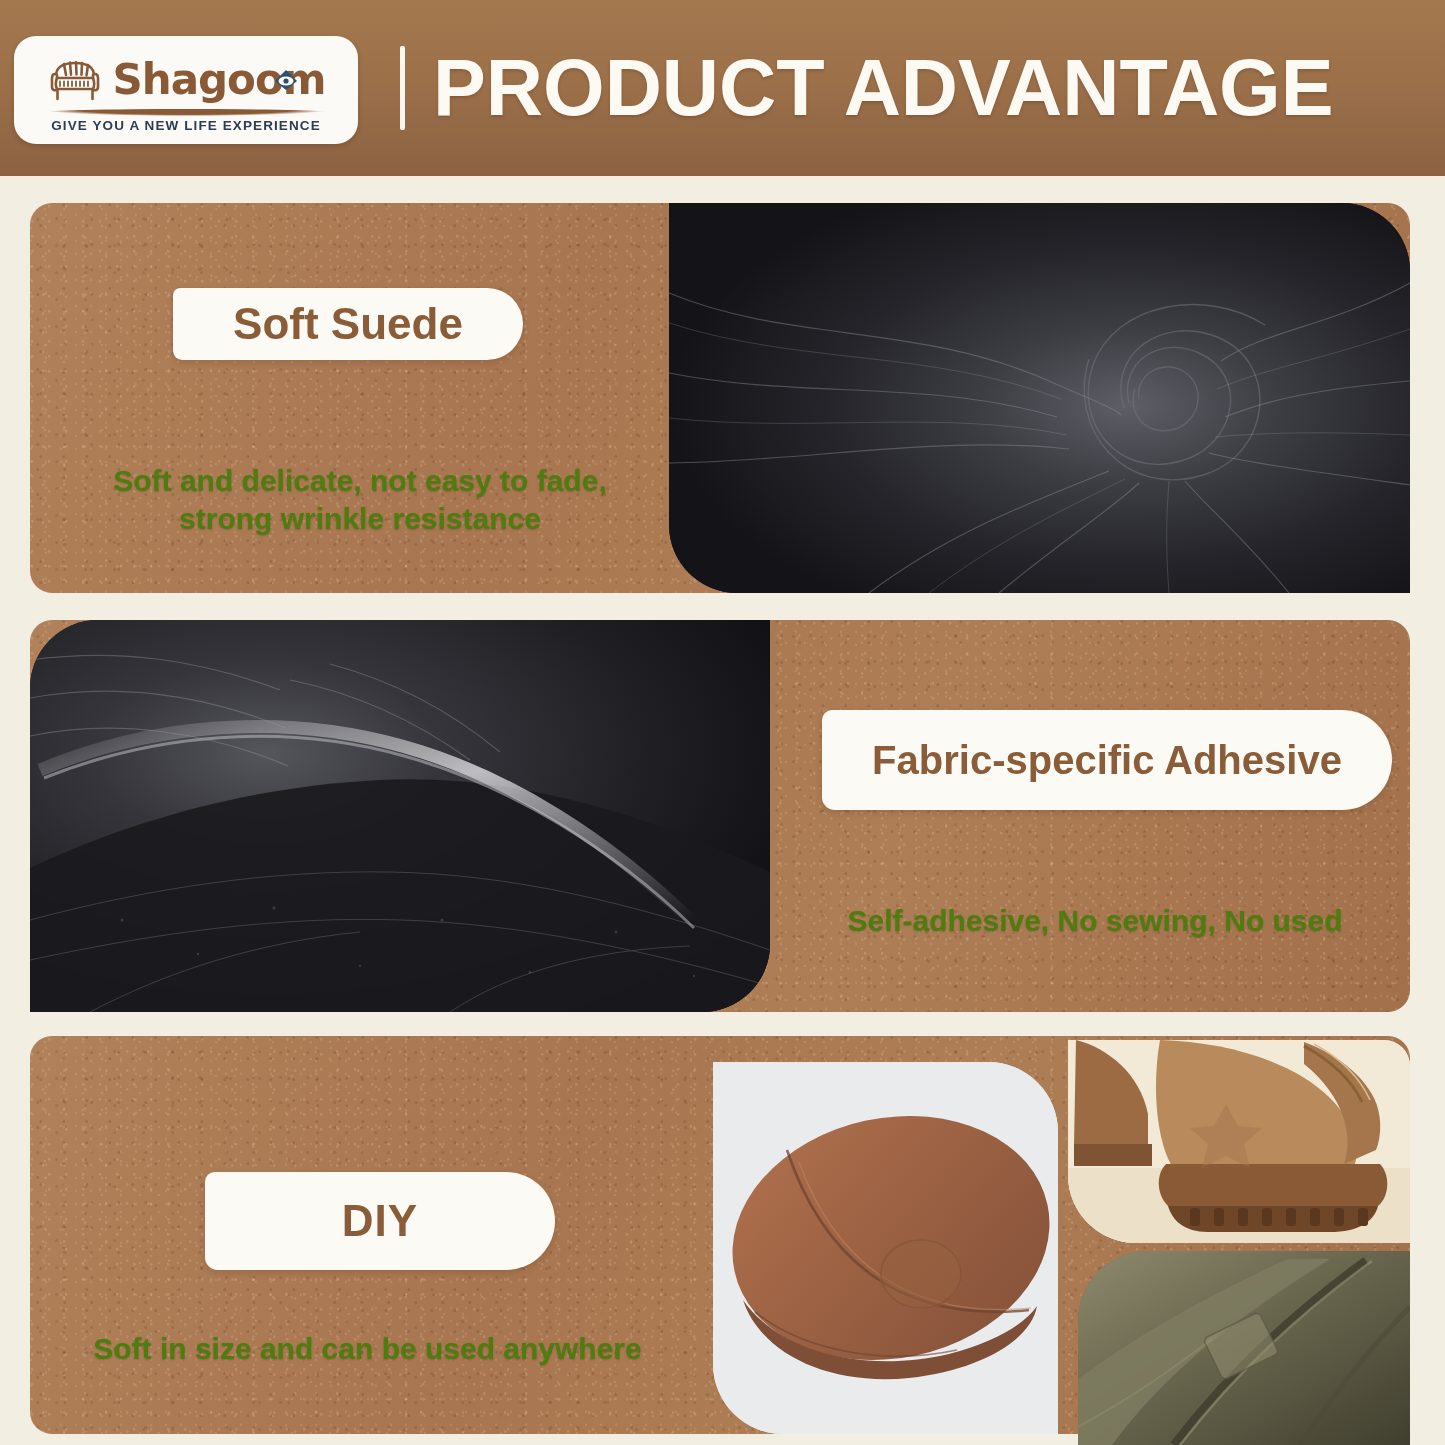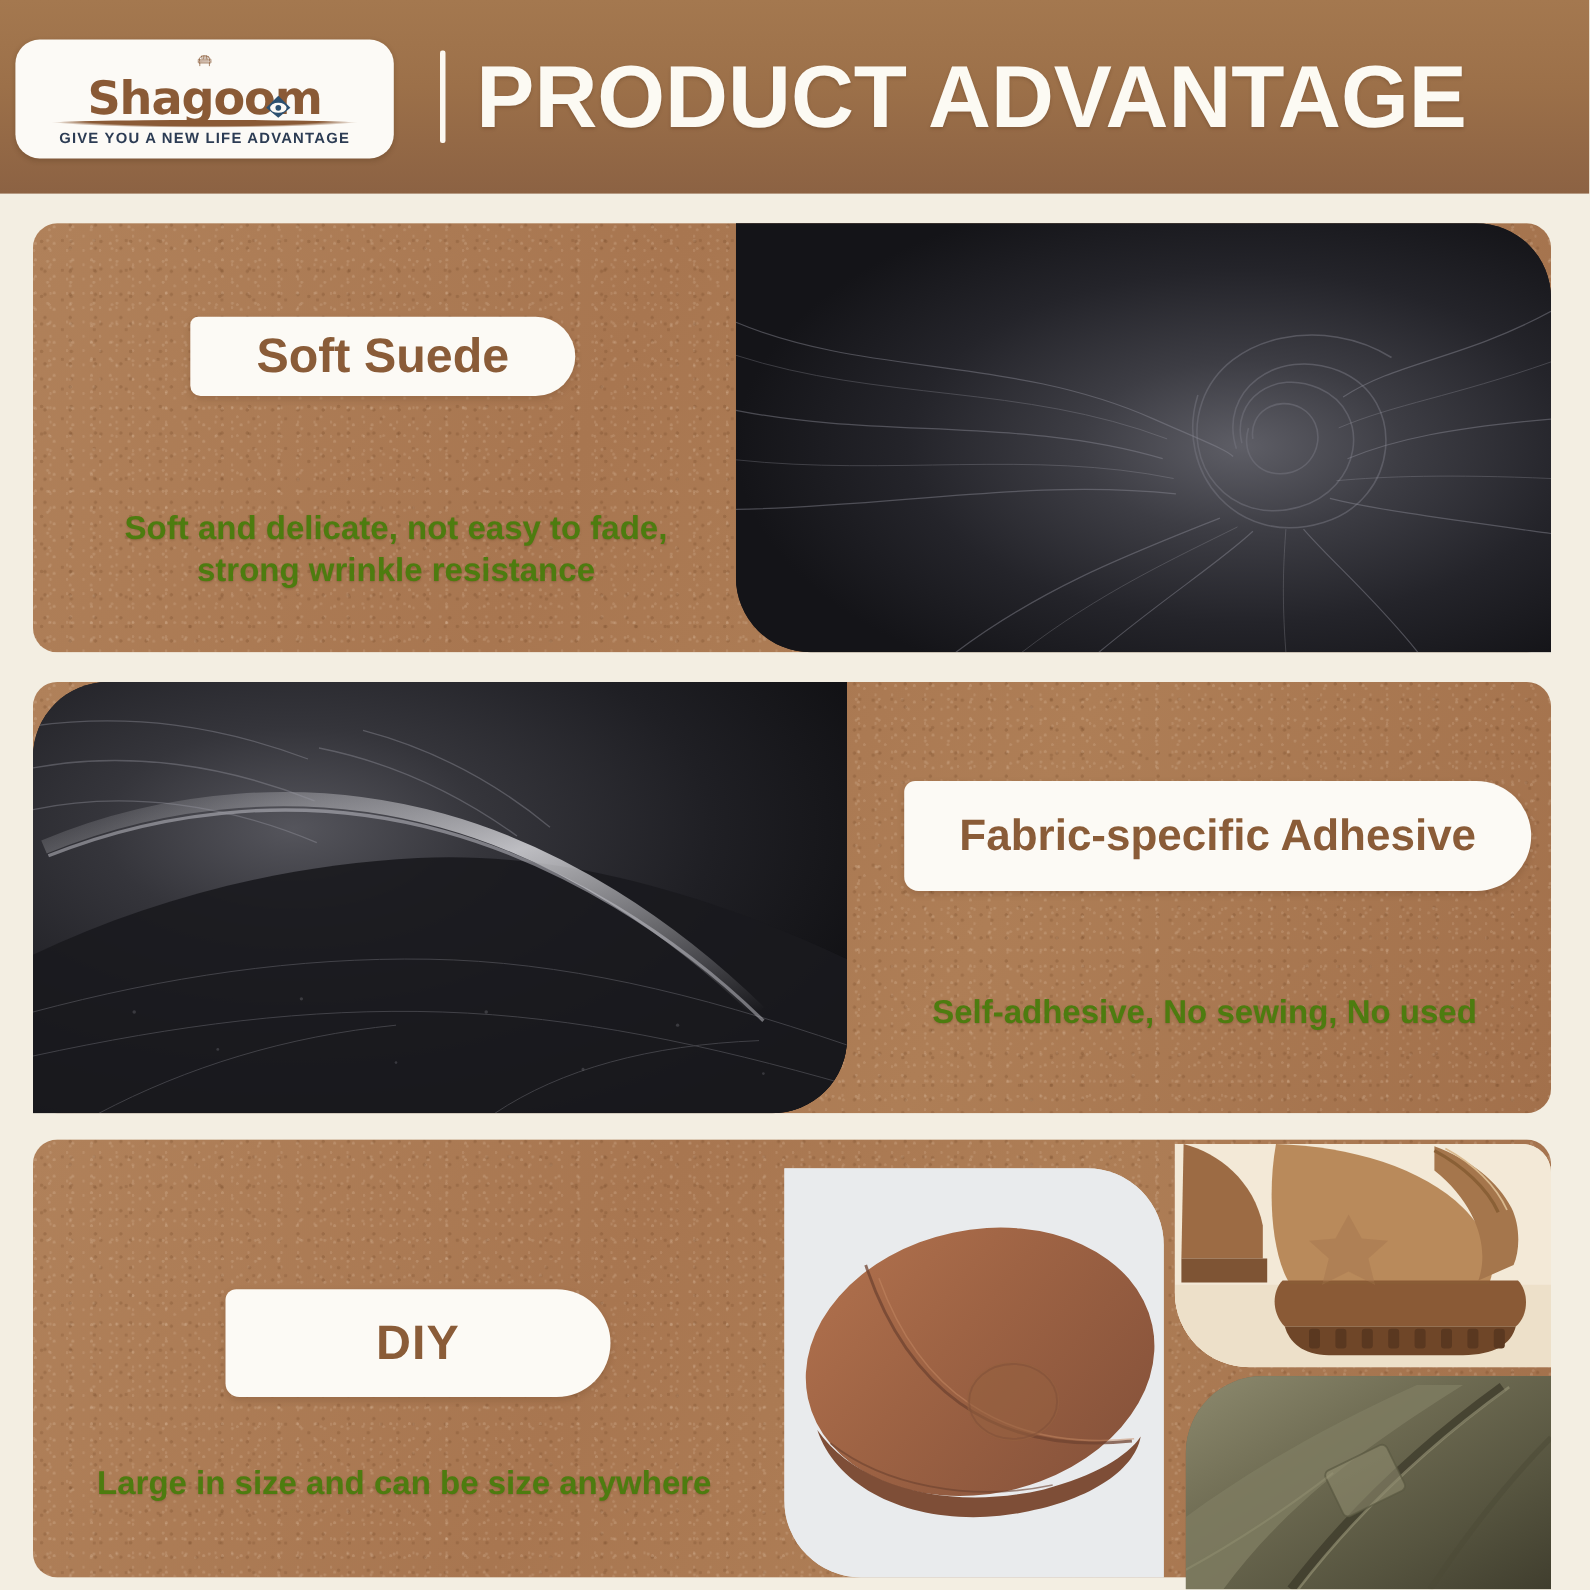--- a/index.html
+++ b/index.html
@@ -16,21 +16,21 @@
   .header{
     position:absolute;left:0;top:0;width:1445px;height:176px;
     background:linear-gradient(180deg,#A4784F 0%,#9C7049 45%,#8C6243 100%);
   }
   .logo-card{
     position:absolute;left:14px;top:36px;width:344px;height:108px;
     background:#FCFAF6;border-radius:22px;
     box-shadow:0 2px 5px rgba(60,35,15,.22);
     display:flex;flex-direction:column;align-items:center;justify-content:center;
   }
-  .logo-row{display:flex;align-items:center;gap:8px;height:62px;margin-top:2px;flex-direction:column;}
+  .logo-row{display:flex;align-items:center;gap:8px;height:62px;margin-top:2px;}
   .sofa-icon{width:58px;height:48px;display:block;}
   .logo-word{
     position:relative;height:56px;display:flex;align-items:center;
   }
   .logo-word .txt{
     font-family:"DejaVu Sans", sans-serif;
     font-size:42px;font-weight:bold;color:#8A5A36;letter-spacing:-1px;
     line-height:1;
   }
   .logo-eye{
@@ -185,21 +185,21 @@
         <div class="logo-word">
           <span class="txt">Shagoom</span>
           <svg class="logo-eye" viewBox="0 0 26 24">
             <path d="M13 2 L24 13 L13 22 L2 13 Z" fill="#2C5070"></path>
             <ellipse cx="13" cy="13" rx="7.5" ry="4.6" fill="#FCFAF6"></ellipse>
             <circle cx="13" cy="13" r="2.6" fill="#2C5070"></circle>
           </svg>
         </div>
       </div>
       <div class="logo-underline"></div>
-      <div class="logo-tag">GIVE YOU A NEW LIFE ADVANTAGE</div>
+      <div class="logo-tag">GIVE YOU A NEW LIFE EXPERIENCE</div>
     </div>
 
     <div class="divider-bar"></div>
     <div class="header-title">PRODUCT ADVANTAGE</div>
   </div>
 
   <div class="sec1-panel suede"></div>
 
   <div class="sec1-img">
     <svg class="swirl" viewBox="0 0 741 390" preserveAspectRatio="none">
@@ -362,15 +362,15 @@
       <rect x="132" y="72" width="62" height="46" rx="5" fill="#8E8B6E" opacity=".6" transform="rotate(-26 163 95)"></rect>
       <rect x="132" y="72" width="62" height="46" rx="5" fill="none" stroke="#5A5842" stroke-width="1.6" opacity=".7" transform="rotate(-26 163 95)"></rect>
       <path d="M222 194 C258 140 296 92 332 56" stroke="#4C4A37" stroke-width="5" fill="none" opacity=".55"></path>
       <path d="M0 176 C48 150 92 120 134 88" stroke="#9E9A7C" stroke-width="2" fill="none" opacity=".35"></path>
     </svg>
   </div>
 
   <div class="badge badge3">
     <span class="badge-text">DIY</span>
   </div>
-  <div class="desc desc3">Large in size and can be size anywhere</div>
+  <div class="desc desc3">Soft in size and can be used anywhere</div>
 
 </div>
 
 </body></html>

